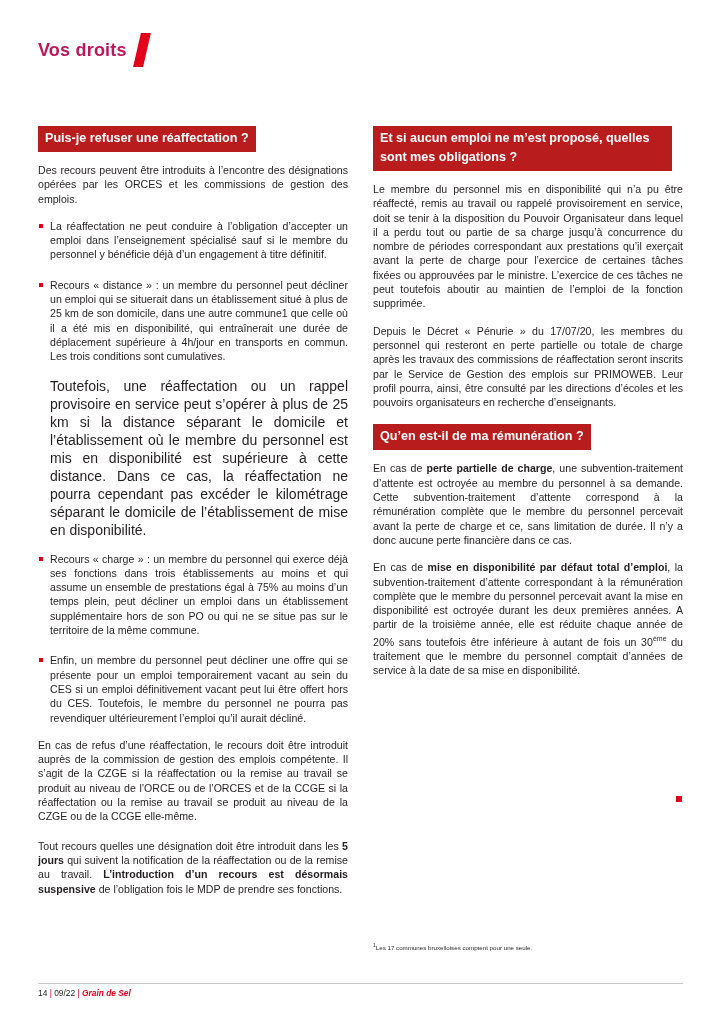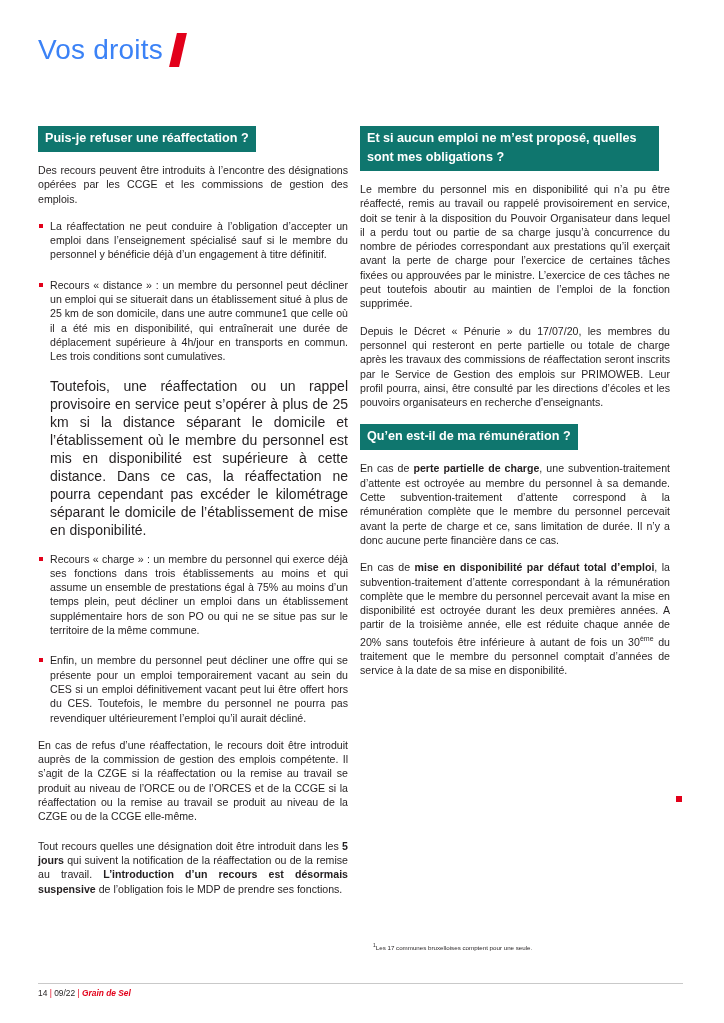--- a/index.html
+++ b/index.html
@@ -23,44 +23,44 @@
   }
   
   .header {
     position: absolute;
     left: 38px;
     top: 33px;
     display: flex;
     align-items: center;
   }
   .header-title {
-    font-size: 28px;
-    font-weight: normal;
-    color: #3b82f6;
+    font-size: 18px;
+    font-weight: bold;
+    color: #be185d;
     letter-spacing: 0.2px;
   }
   .header-slash {
     display: inline-block;
     width: 10px;
     height: 34px;
     background: #e2001a;
     margin-left: 10px;
     transform: skewX(-13deg);
   }
   
   .col {
     position: absolute;
     top: 126px;
     width: 310px;
   }
   .col-left { left: 38px; }
-  .col-right { left: 360px; }
+  .col-right { left: 373px; }
 
   .band {
-    background: #0f766e;
+    background: #b91c1c;
     color: #ffffff;
     font-weight: bold;
     font-size: 12.6px;
     line-height: 19px;
     padding: 3px 7px 4px 7px;
     display: inline-block;
     max-width: 296px;
   }
   .band.two-line {
     display: block;
@@ -163,21 +163,21 @@
     <span class="header-slash"></span>
   </div>
 
   <div class="col col-left">
 
     <div>
       <span class="band">Puis-je refuser une réaffectation ?</span>
     </div>
     <div class="after-band"></div>
 
-    <p>Des recours peuvent être introduits à l’encontre des désignations opérées par les CCGE et les commissions de gestion des emplois.</p>
+    <p>Des recours peuvent être introduits à l’encontre des désignations opérées par les ORCES et les commissions de gestion des emplois.</p>
     <div class="gap-m"></div>
 
     <ul class="bullets">
       <li>La réaffectation ne peut conduire à l’obligation d’accepter un emploi dans l’enseignement spécialisé sauf si le membre du personnel y bénéficie déjà d’un engagement à titre définitif.</li>
       <li>Recours « distance » : un membre du personnel peut décliner un emploi qui se situerait dans un établissement situé à plus de 25 km de son domicile, dans une autre commune1 que celle où il a été mis en disponibilité, qui entraînerait une durée de déplacement supérieure à 4h/jour en transports en commun. Les trois conditions sont cumulatives.</li>
     </ul>
 
     <div class="gap-m"></div>
     <div class="indent-block">Toutefois, une réaffectation ou un rappel provisoire en service peut s’opérer à plus de 25 km si la distance séparant le domicile et l’établissement où le membre du personnel est mis en disponibilité est supérieure à cette distance. Dans ce cas, la réaffectation ne pourra cependant pas excéder le kilométrage séparant le domicile de l’établissement de mise en disponibilité.</div>
 

